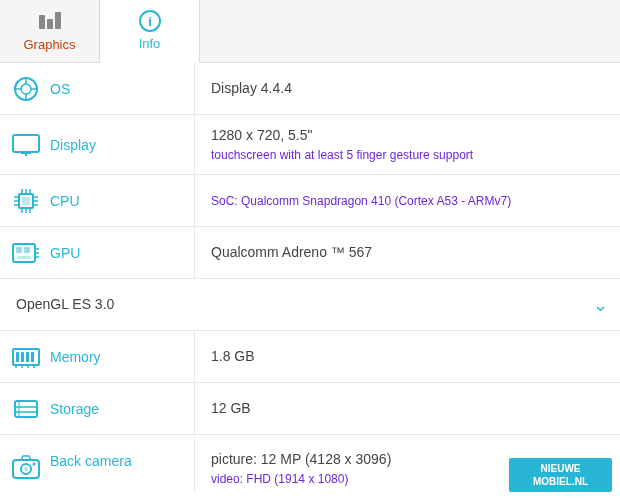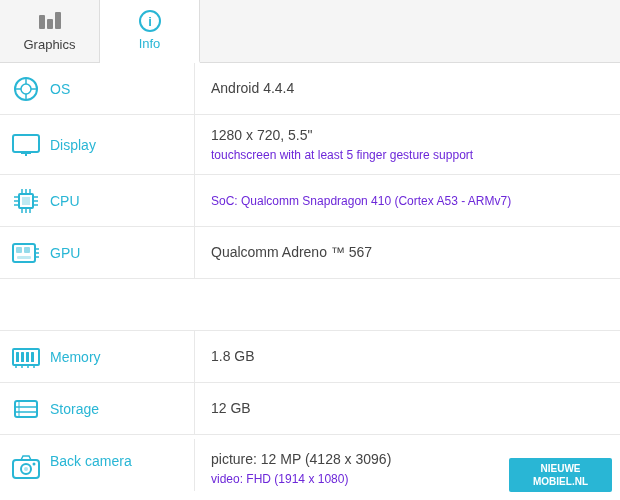--- a/index.html
+++ b/index.html
@@ -22,21 +22,21 @@
     .tab {
       width: 100px;
       padding: 10px 8px;
       display: flex;
       flex-direction: column;
       align-items: center;
       justify-content: center;
       cursor: pointer;
       border-right: 1px solid #ddd;
       font-size: 13px;
-      color: #404040;
+      color: #c2410c;
       gap: 4px;
     }
     .tab.active {
       background: #fff;
       color: #29b6d5;
       border-bottom: 2px solid #fff;
       margin-bottom: -1px;
     }
     .tab .tab-icon {
       font-size: 20px;
@@ -161,21 +161,21 @@
           <line x1="13" y1="2" x2="13" y2="8" stroke="#29b6d5" stroke-width="1.5"></line>
           <line x1="13" y1="18" x2="13" y2="24" stroke="#29b6d5" stroke-width="1.5"></line>
           <line x1="2" y1="13" x2="8" y2="13" stroke="#29b6d5" stroke-width="1.5"></line>
           <line x1="18" y1="13" x2="24" y2="13" stroke="#29b6d5" stroke-width="1.5"></line>
         </svg>
       </div>
       <span class="row-label">OS</span>
     </div>
     <div class="info-value-cell">
       <div class="value-text">
-        <div class="main-value">Android 4.4.4</div>
+        <div class="main-value">Display 4.4.4</div>
       </div>
     </div>
   </div>
 
   <div class="info-row">
     <div class="info-label-cell">
       <div class="row-icon">
         <svg width="28" height="22" viewBox="0 0 28 22" fill="none">
           <rect x="1" y="1" width="26" height="17" rx="2" stroke="#29b6d5" stroke-width="2"></rect>
           <line x1="9" y1="19" x2="19" y2="19" stroke="#29b6d5" stroke-width="2"></line>
@@ -237,20 +237,26 @@
       <span class="row-label">GPU</span>
     </div>
     <div class="info-value-cell">
       <div class="value-text">
         <div class="main-value">Qualcomm Adreno ™ 567</div>
       </div>
     </div>
   </div>
 
   <div class="info-row">
+    <div class="info-value-cell">
+      <div class="value-text">
+        <div class="main-value">OpenGL ES 3.0</div>
+      </div>
+      <span class="chevron-down">⌄</span>
+    </div>
   </div>
 
   <div class="info-row">
     <div class="info-label-cell">
       <div class="row-icon">
         <svg width="28" height="22" viewBox="0 0 28 22" fill="none">
           <rect x="1" y="3" width="26" height="16" rx="1" stroke="#29b6d5" stroke-width="2"></rect>
           <rect x="4" y="6" width="3" height="10" rx="0.5" fill="#29b6d5"></rect>
           <rect x="9" y="6" width="3" height="10" rx="0.5" fill="#29b6d5"></rect>
           <rect x="14" y="6" width="3" height="10" rx="0.5" fill="#29b6d5"></rect>

